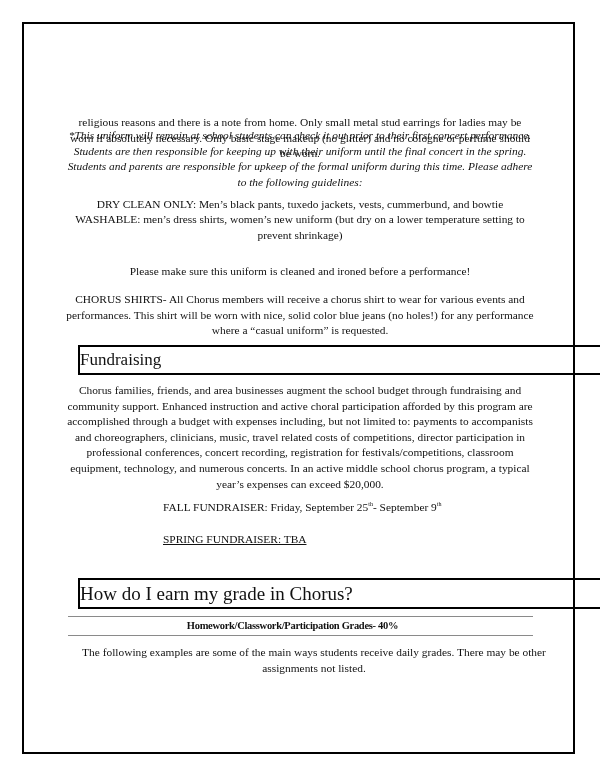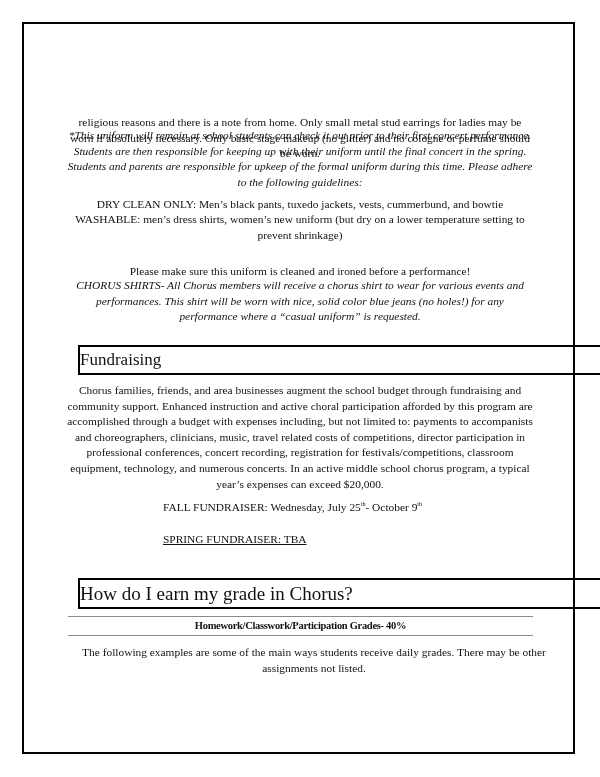--- a/index.html
+++ b/index.html
@@ -53,21 +53,21 @@
     }
     .rule {
       position: absolute;
       left: 68px;
       width: 465px;
       height: 0;
       border-top: 1.5px solid #8a8a8a;
     }
     .subhead {
       position: absolute;
-      left: 68px;
+      left: 60px;
       width: 465px;
       text-align: center;
       font-weight: bold;
       font-size: 10.5px;
       line-height: 14px;
       letter-spacing: -0.3px;
     }
     sup {
       font-size: 6px;
       vertical-align: 5px;
@@ -82,29 +82,29 @@
 <p class="p" style="top:67px;margin-top:48px;">religious reasons and there is a note from home.  Only small metal stud earrings for ladies may be worn if absolutely necessary.  Only basic stage makeup (no glitter) and no cologne or perfume should be worn.</p>
 
 <p class="p" style="top:128px;font-style:italic;">*This uniform will remain at school students can check it out prior to their first concert performance. Students are then responsible for keeping up with their uniform until the final concert in the spring. Students and parents are responsible for upkeep of the formal uniform during this time. Please adhere to the following guidelines:</p>
 
 <p class="p" style="top:197px;">DRY CLEAN ONLY: Men’s black pants, tuxedo jackets, vests, cummerbund, and bowtie</p>
 
 <p class="p" style="top:212px;">WASHABLE: men’s dress shirts, women’s new uniform (but dry on a lower temperature setting to prevent shrinkage)</p>
 
 <p class="p" style="top:264px;">Please make sure this uniform is cleaned and ironed before a performance!</p>
 
-<p class="p" style="top:278px;font-style:italic;">CHORUS SHIRTS- All Chorus members will receive a chorus shirt to wear for various events and performances. This shirt will be worn with nice, solid color blue jeans (no holes!) for any performance where a “casual uniform” is requested.</p>
+<p class="p" style="top:292px;">CHORUS SHIRTS- All Chorus members will receive a chorus shirt to wear for various events and performances. This shirt will be worn with nice, solid color blue jeans (no holes!) for any performance where a “casual uniform” is requested.</p>
 
 <div class="heading-box" style="top:345px; height:30px;">
   <span style="font-size:17px; line-height:26px;">Fundraising</span>
 </div>
 
 <p class="p" style="top:383px;">Chorus families, friends, and area businesses augment the school budget through fundraising and community support.  Enhanced instruction and active choral participation afforded by this program are accomplished through a budget with expenses including, but not limited to: payments to accompanists and choreographers, clinicians, music, travel related costs of competitions, director participation in professional conferences, concert recording, registration for festivals/competitions, classroom equipment, technology, and numerous concerts.  In an active middle school chorus program, a typical year’s expenses can exceed $20,000.</p>
 
-<div class="fund-line" style="top:500px;"><span>FALL FUNDRAISER: Wednesday, July 25</span><sup>th</sup><span>- October 9</span><sup>th</sup></div>
+<div class="fund-line" style="top:500px;"><span>FALL FUNDRAISER: Friday, September 25</span><sup>th</sup><span>- September 9</span><sup>th</sup></div>
 
 <div class="fund-line" style="top:532px;text-decoration:underline;">SPRING FUNDRAISER: TBA</div>
 
 <div class="heading-box" style="top:578px; height:31px;">
   <span style="font-size:19px; line-height:27px;">How do I earn my grade in Chorus?</span>
 </div>
 
 <div class="rule" style="top:616px;"></div>
 <div class="subhead" style="top:619px;">Homework/Classwork/Participation Grades- 40%</div>
 <div class="rule" style="top:635px;"></div>

